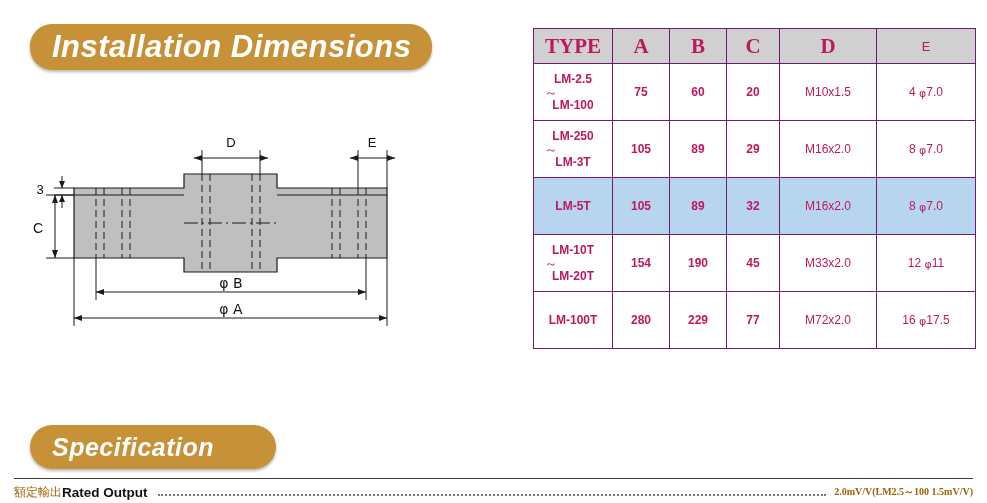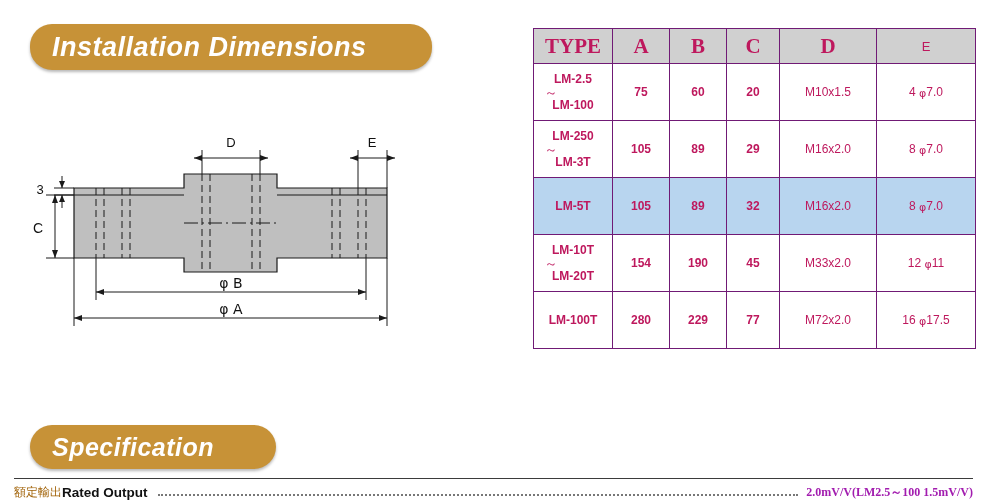--- a/index.html
+++ b/index.html
@@ -36,21 +36,21 @@
     display: flex;
     align-items: center;
     padding-left: 22px;
     box-sizing: border-box;
   }
   #pill-installation {
     left: 30px;
     top: 24px;
     width: 402px;
     height: 46px;
-    font-size: 27px;
+    font-size: 31px;
   }
   #pill-specification {
     left: 30px;
     top: 425px;
     width: 246px;
     height: 44px;
     font-size: 25px;
   }
 
   
@@ -95,23 +95,23 @@
     color: #111;
   }
   #spec-dots {
     flex: 1;
     border-bottom: 2px dotted #777;
     margin: 0 8px 4px 10px;
     height: 10px;
   }
   #spec-value {
     font-weight: bold;
-    font-size: 12px;
+    font-size: 10px;
     font-family: "Liberation Serif", serif;
-    color: #a21caf;
+    color: #a16207;
   }
 
   
   #dim-table {
     position: absolute;
     left: 533px;
     top: 28px;
     border-collapse: collapse;
     background: #ffffff;
   }

